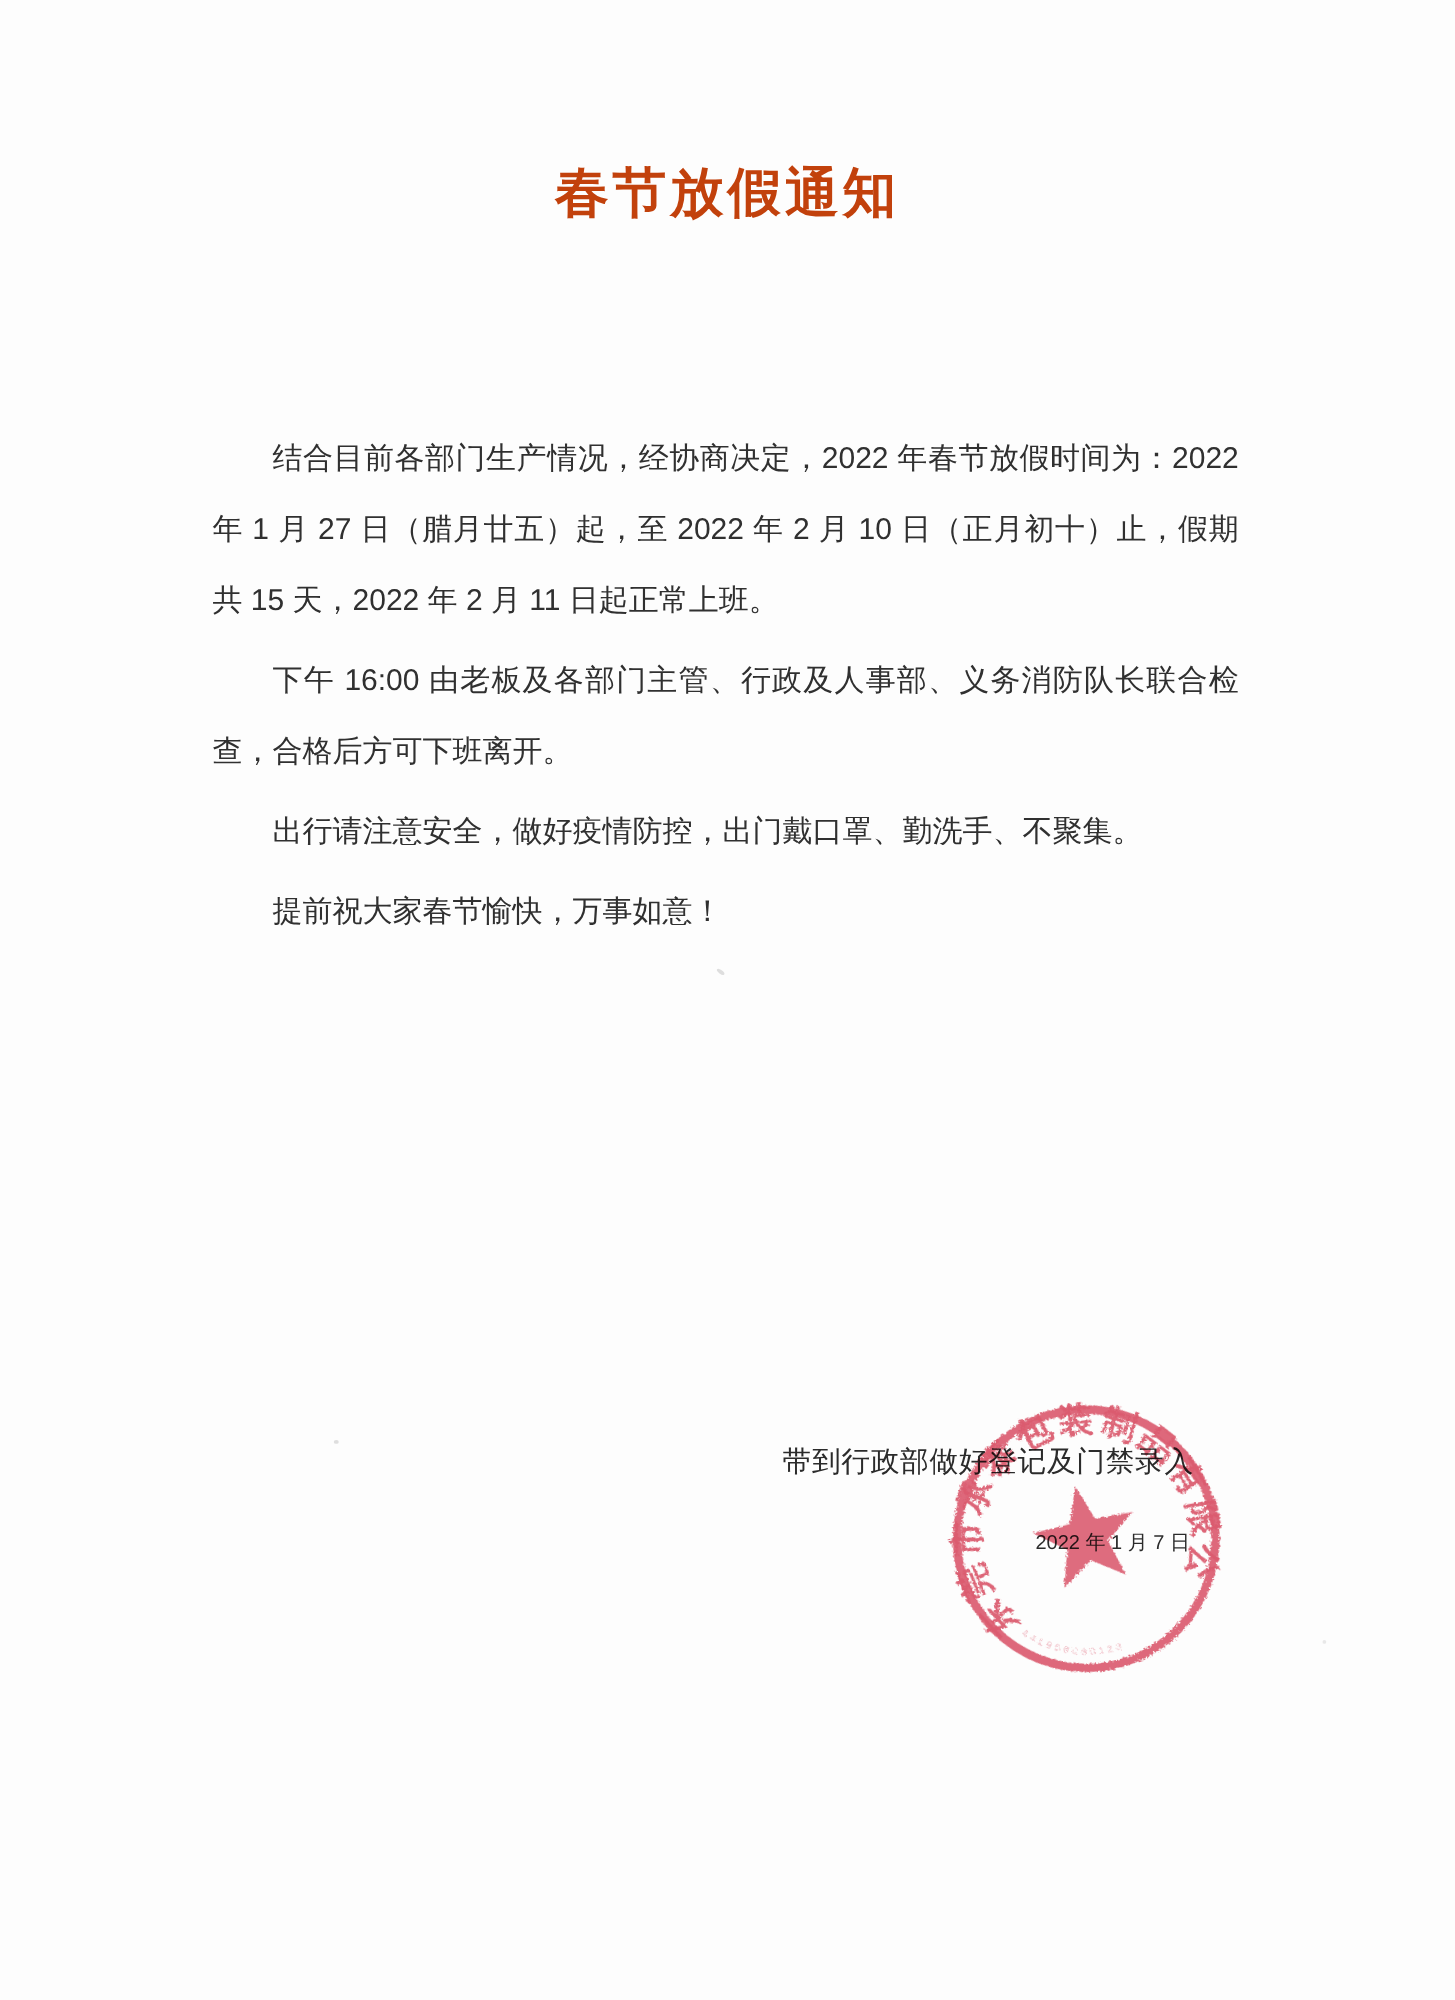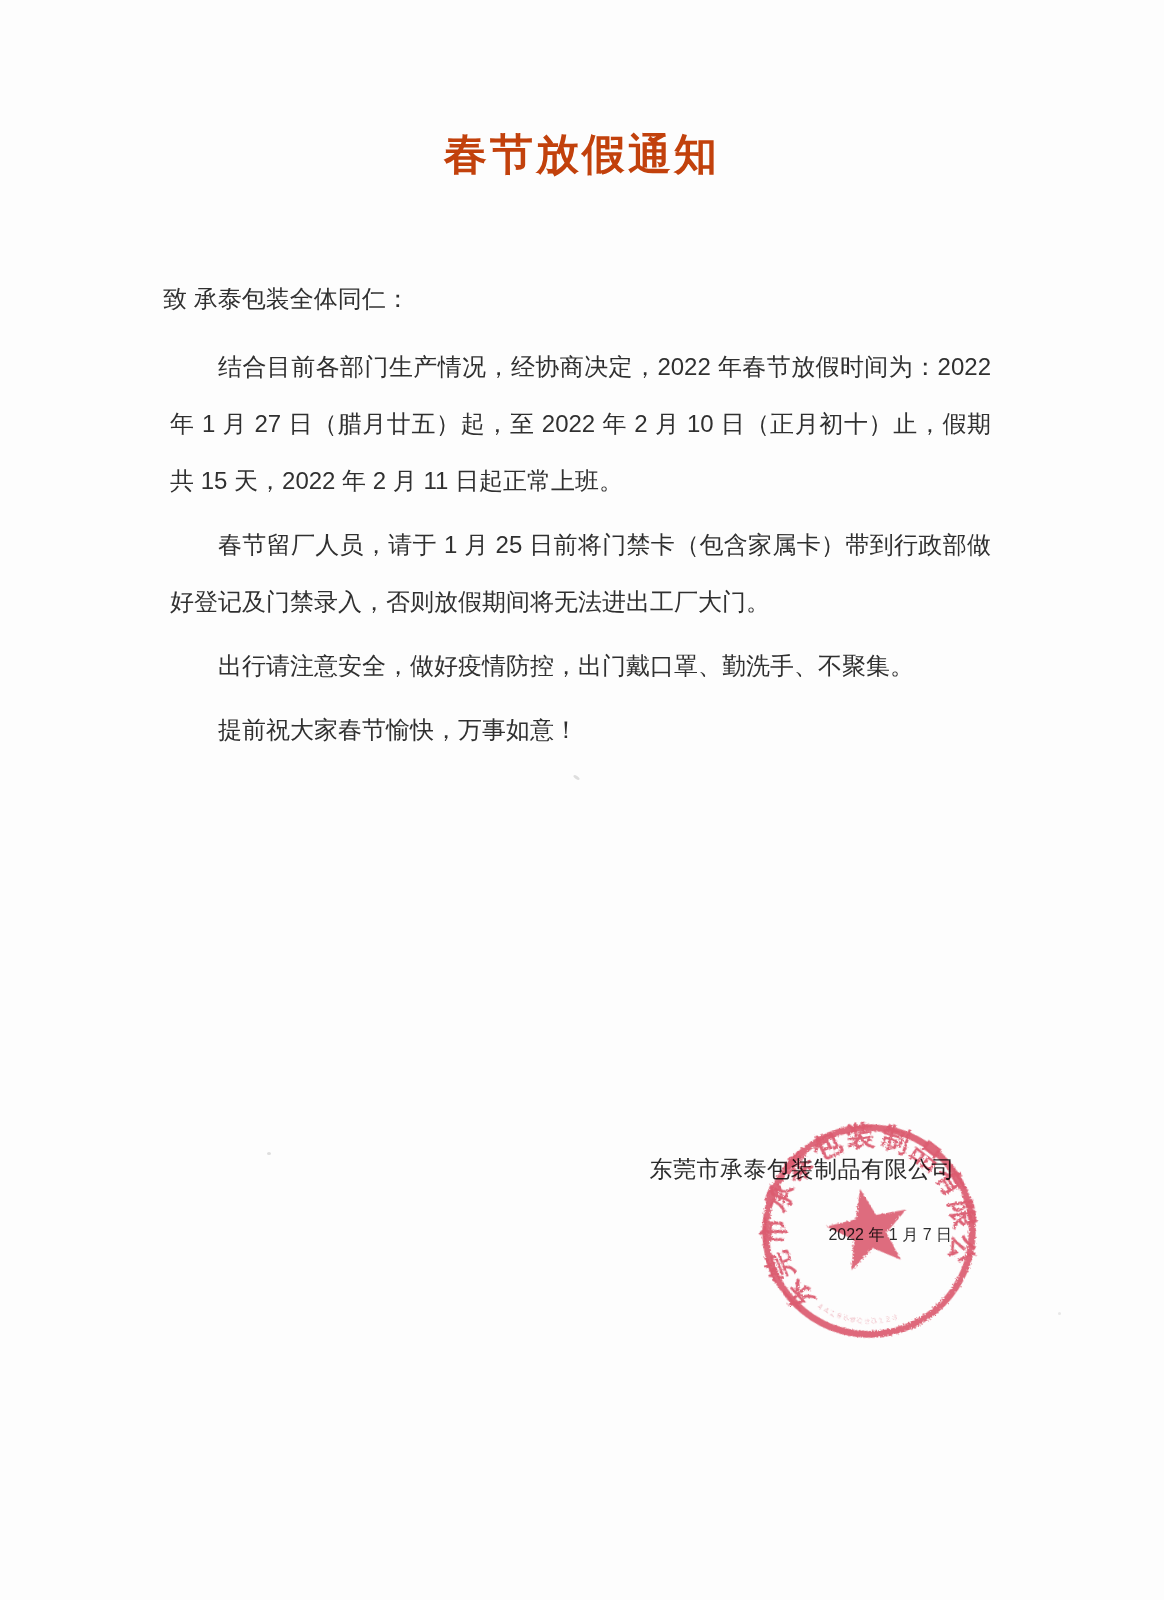--- a/index.html
+++ b/index.html
@@ -77,30 +77,29 @@
   .speck-2 { left: 267px; top: 1152px; width: 4px; height: 3px; }
   .speck-3 { left: 1058px; top: 1312px; width: 3px; height: 3px; opacity: 0.3; }
 </style>
 </head>
 <body>
 
 <div class="page">
 
   <div class="title">春节放假通知</div>
 
-  <div class="salutation">致 承泰包装全体同仁：</div>
 
   <div class="body-text">
     <p>结合目前各部门生产情况，经协商决定，2022 年春节放假时间为：2022 年 1 月 27 日（腊月廿五）起，至 2022 年 2 月 10 日（正月初十）止，假期共 15 天，2022 年 2 月 11 日起正常上班。</p>
-    <p>春节留厂人员，请于 1 月 25 日前将门禁卡（包含家属卡）带到行政部做好登记及门禁录入，否则放假期间将无法进出工厂大门。</p>
+    <p>下午 16:00 由老板及各部门主管、行政及人事部、义务消防队长联合检查，合格后方可下班离开。</p>
     <p>出行请注意安全，做好疫情防控，出门戴口罩、勤洗手、不聚集。</p>
     <p>提前祝大家春节愉快，万事如意！</p>
   </div>
 
-  <div class="sig-company">东莞市承泰包装制品有限公司</div>
+  <div class="sig-company">带到行政部做好登记及门禁录入</div>
 
   <div class="sig-date">2022 年 1 月 7 日</div>
 
   <svg class="stamp" viewBox="0 0 240 240">
     <defs>
       <filter id="rough" x="-10%" y="-10%" width="120%" height="120%">
         <feTurbulence type="fractalNoise" baseFrequency="0.55" numOctaves="2" result="n"></feTurbulence>
         <feDisplacementMap in="SourceGraphic" in2="n" scale="4"></feDisplacementMap>
       </filter>
       <path id="ringTextPath" d="M 52.6 176.6 A 88 88 0 1 1 187.4 176.6" fill="none"></path>

